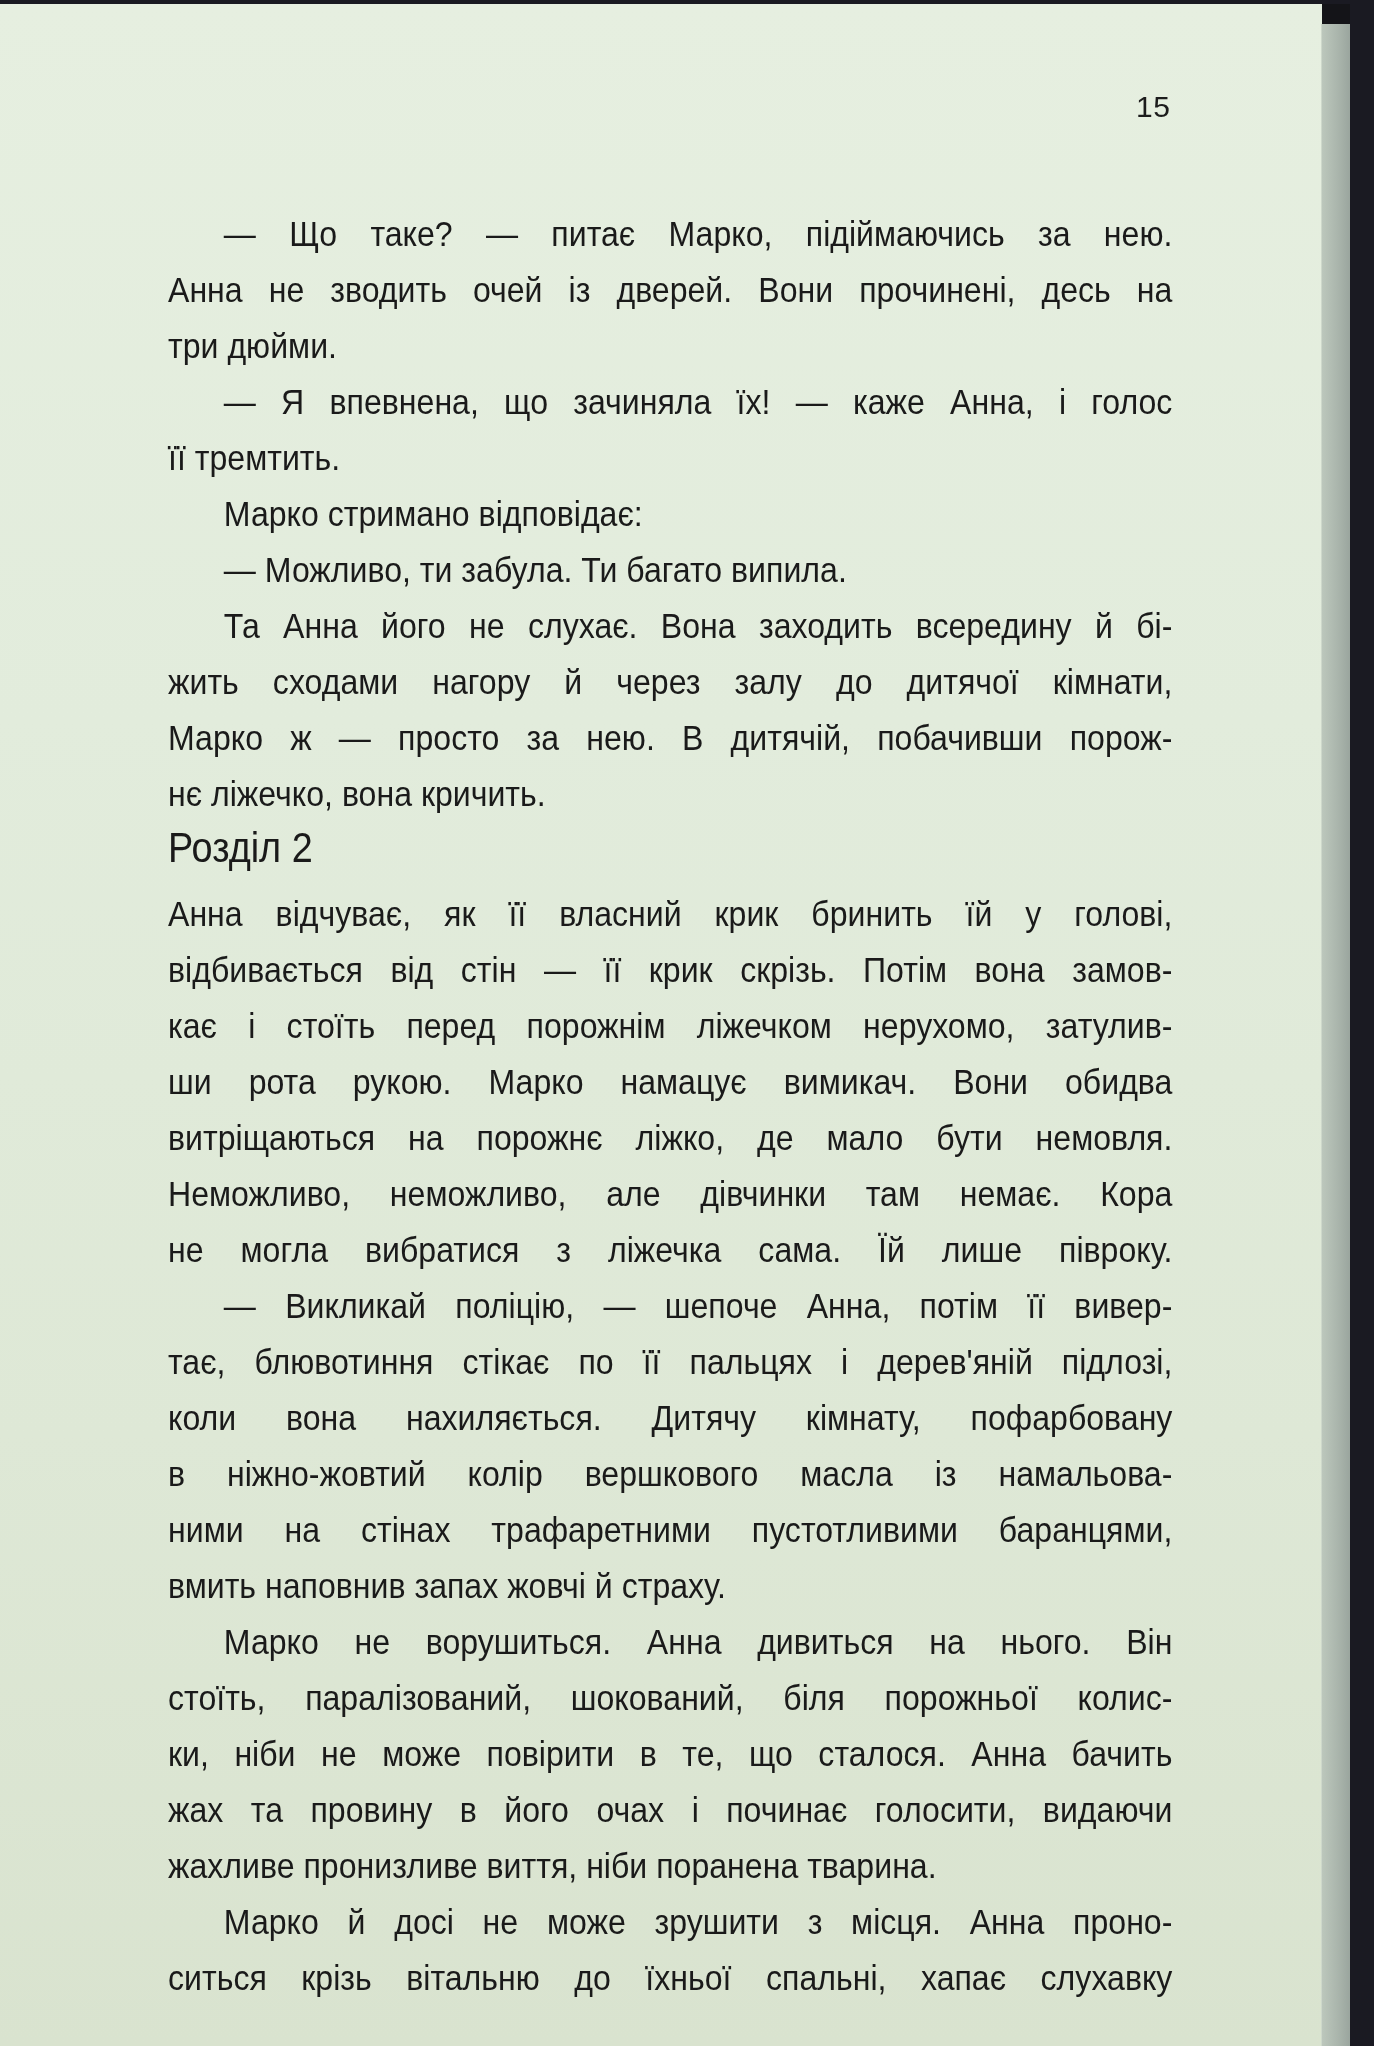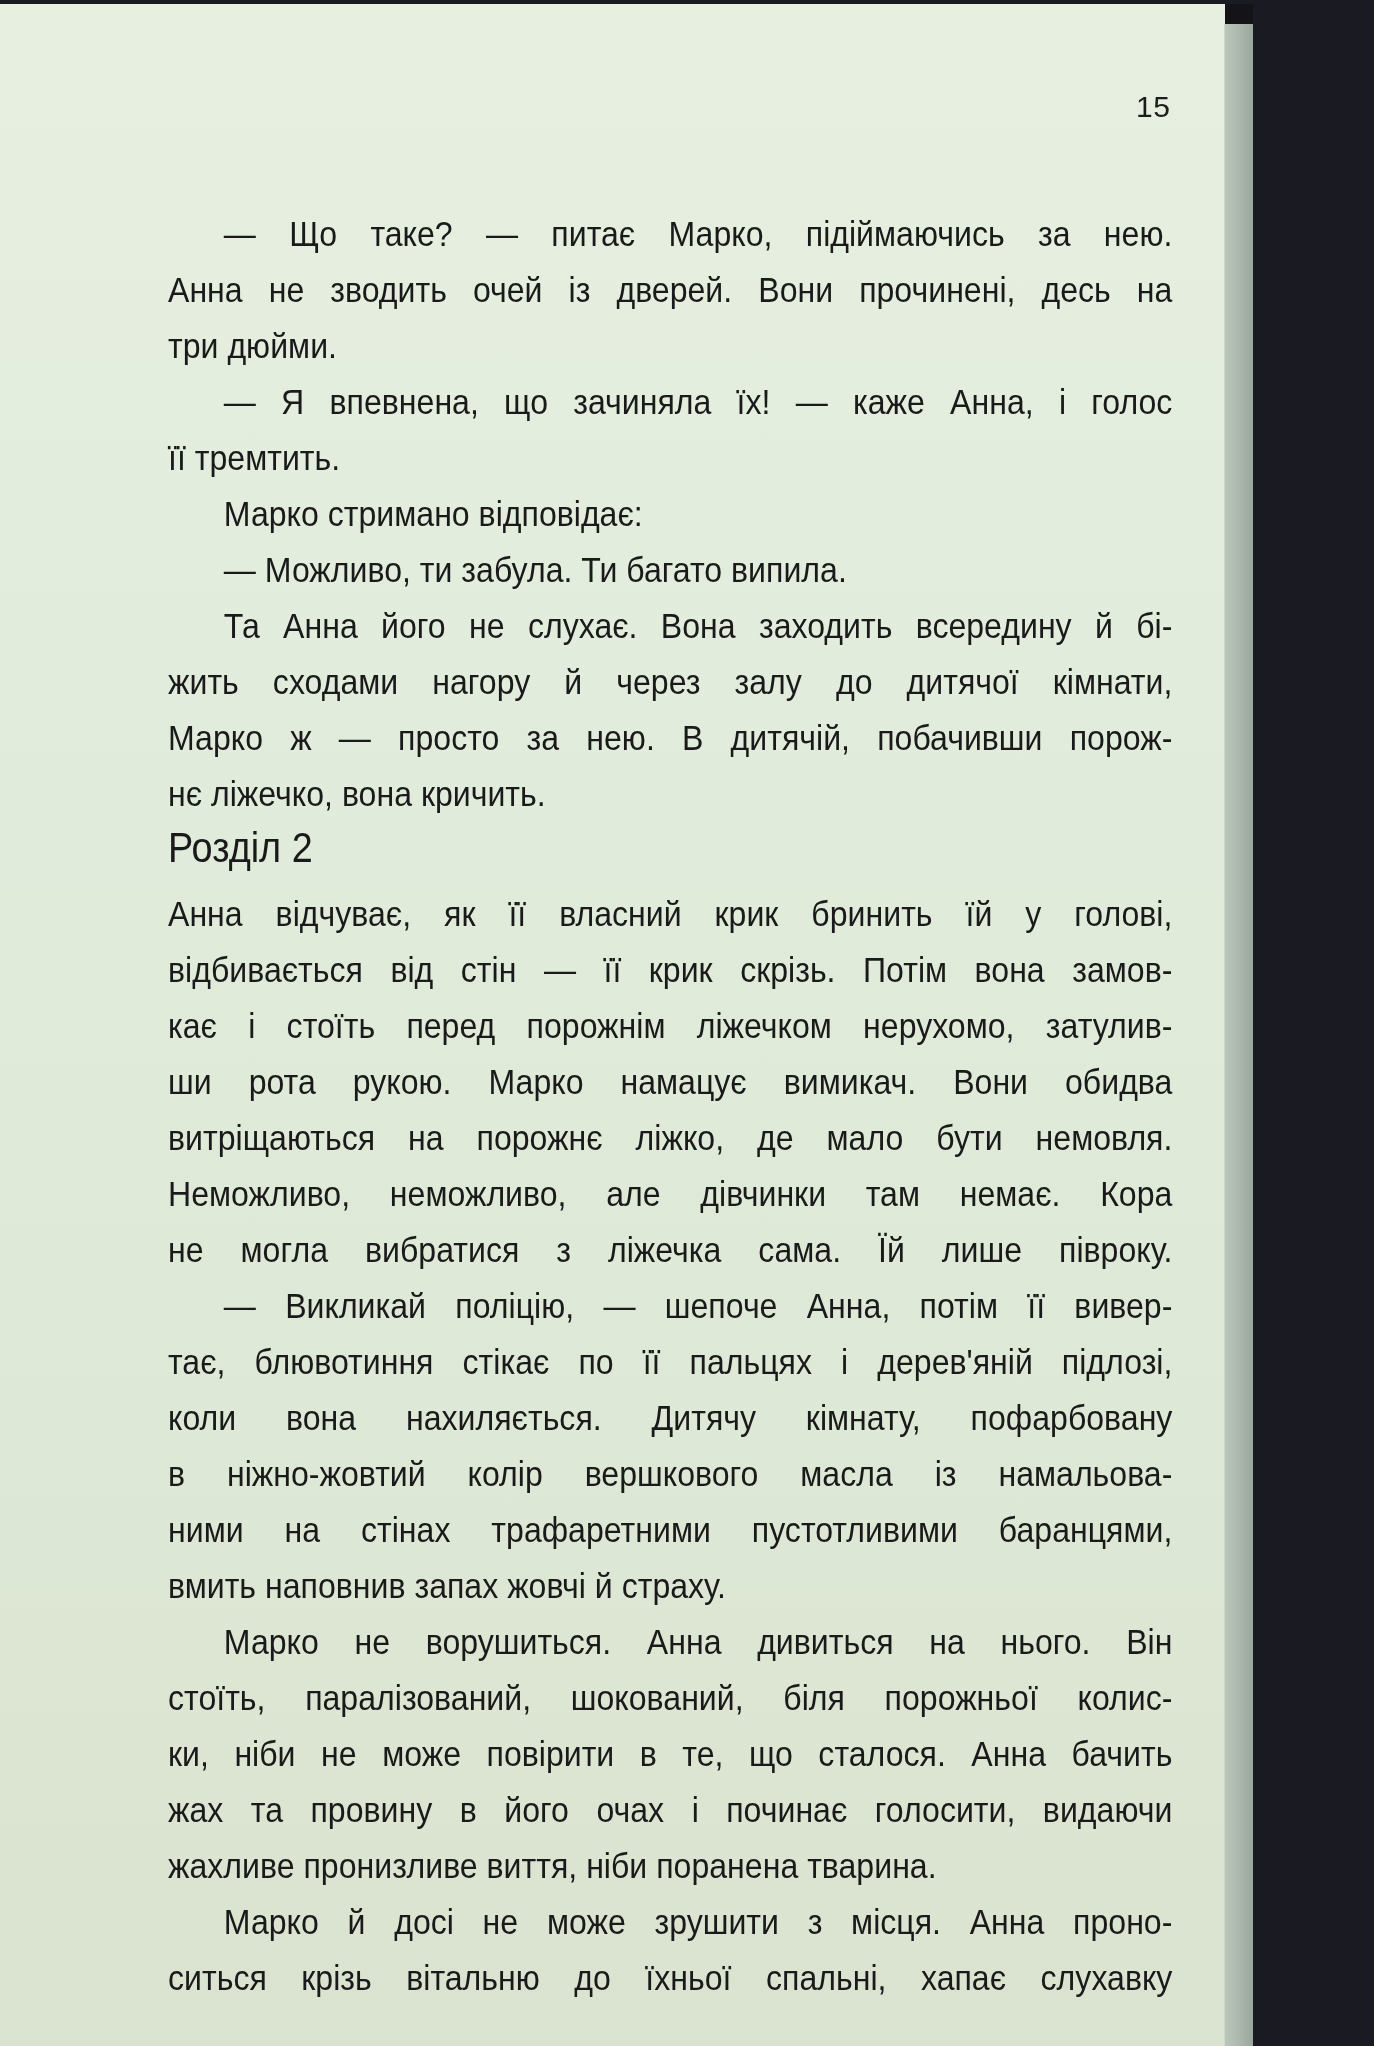--- a/index.html
+++ b/index.html
@@ -11,21 +11,21 @@
       height: 2046px;
       overflow: hidden;
       background: #1a1a22;
       position: relative;
       font-family: "Liberation Sans", sans-serif;
     }
     .page {
       position: absolute;
       left: 0;
       top: 4px;
-      width: 1253px;
+      width: 1350px;
       height: 2042px;
       background: linear-gradient(180deg, #e6efe0 0%, #e2ecdc 35%, #dee8d6 70%, #d9e3cf 100%);
       overflow: hidden;
     }
     .page-edge {
       position: absolute;
       right: 0;
       top: 20px;
       width: 28px;
       height: 2026px;

